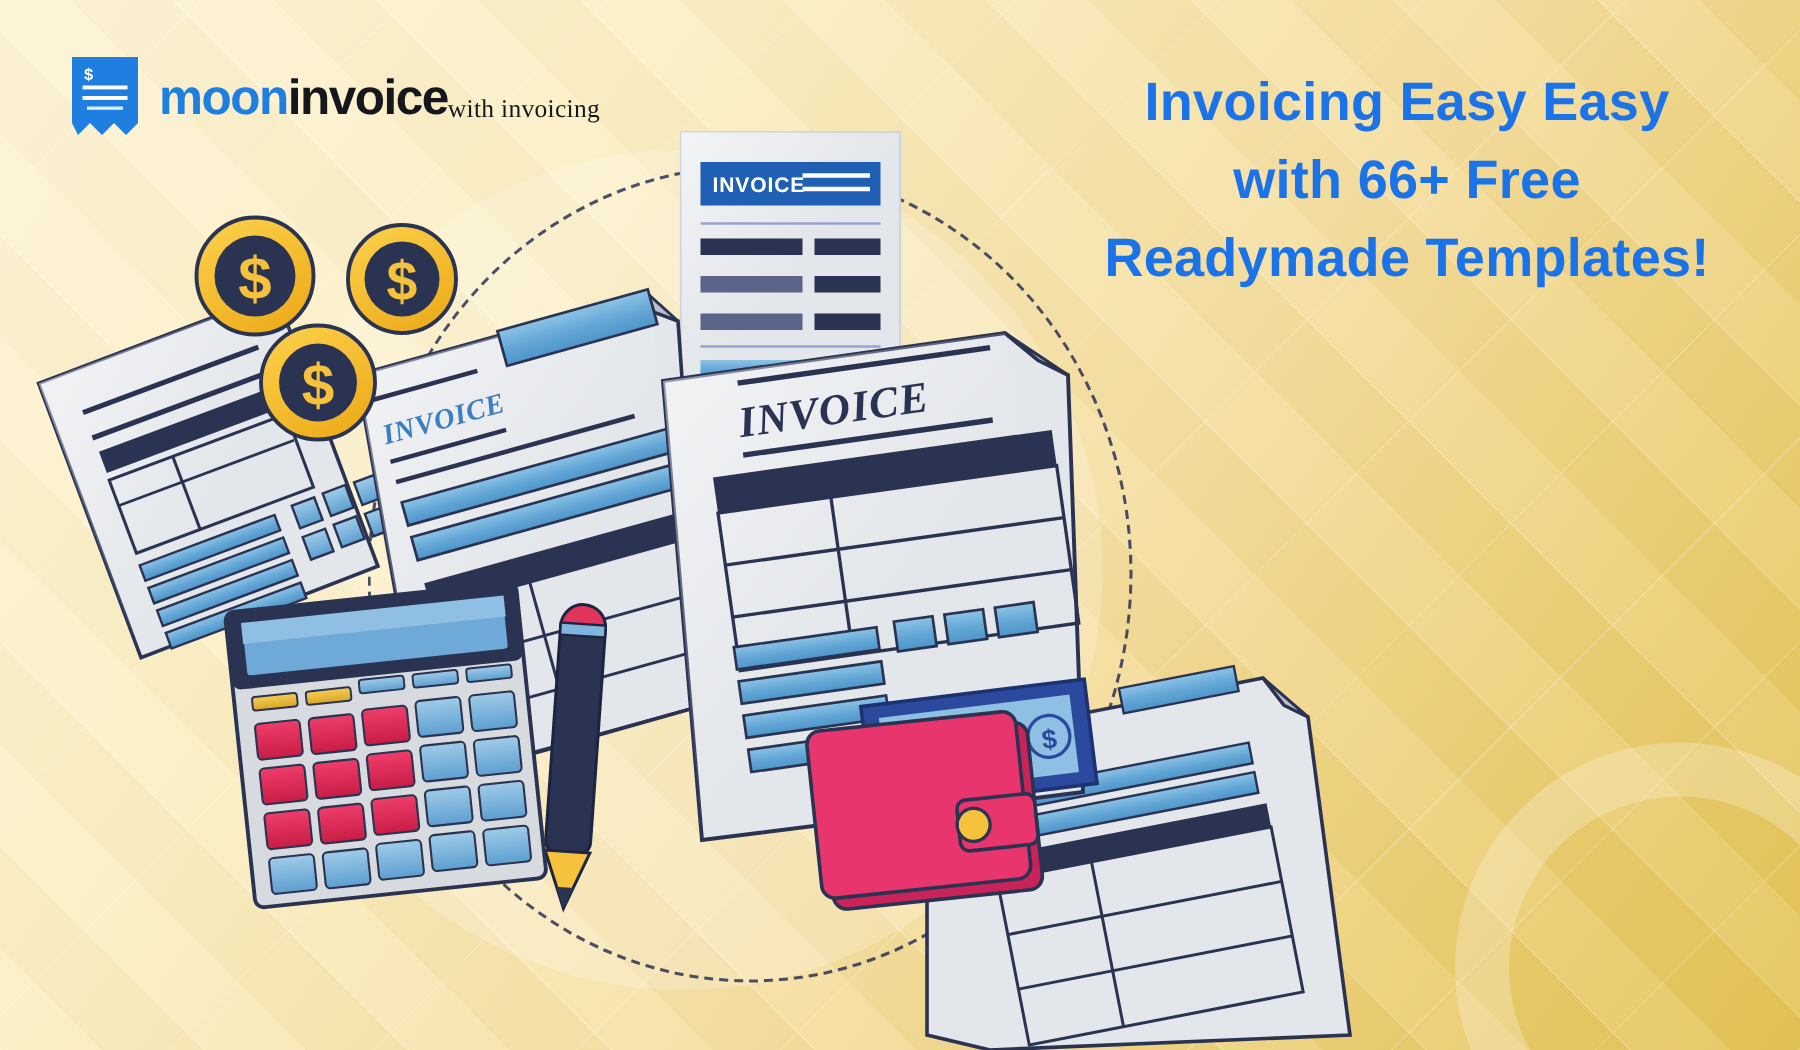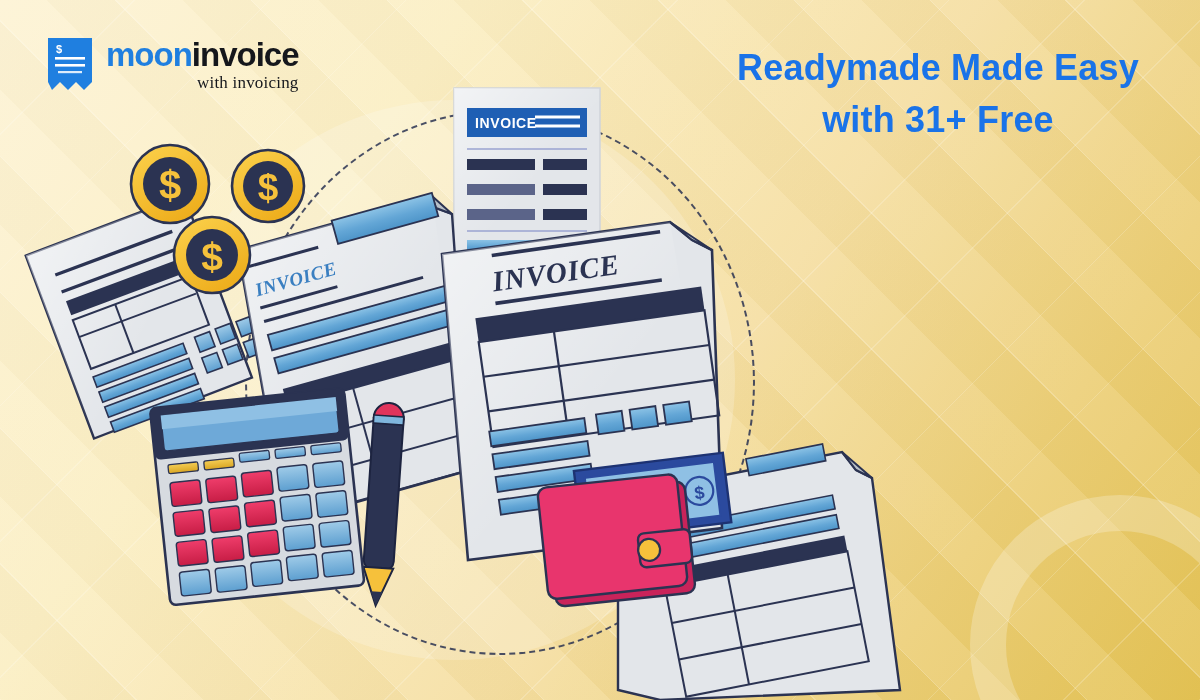--- a/index.html
+++ b/index.html
@@ -56,21 +56,21 @@
     font-weight: bold;
     font-size: 36px;
     line-height: 1.45;
     letter-spacing: .2px;
   }
   #headline .hl-line { display: block; white-space: nowrap; }
 
   
   #logo { position: absolute; left: 44px; top: 36px; display: flex; align-items: center; gap: 10px; }
   #logo-mark { width: 52px; height: 56px; }
-  #logo-words { display: flex; flex-direction: column; line-height: 1; }
+  #logo-words { display: flex; line-height: 1; }
   #logo-top { font-size: 33px; font-weight: 800; letter-spacing: -1px; }
   #logo-moon { color: #1f7fe0; }
   #logo-invoice { color: #15171c; }
   #logo-tag {
     align-self: flex-end;
     font-family: "Liberation Serif", serif;
     font-size: 17px; color: #15171c;
     margin-top: 3px; letter-spacing: .2px;
   }
 
@@ -324,17 +324,18 @@
     </svg>
     <div id="logo-words">
       <div id="logo-top">
         <span id="logo-moon">moon</span><span id="logo-invoice">invoice</span>
       </div>
       <div id="logo-tag">with invoicing</div>
     </div>
   </div>
 
   <div id="headline">
-    <span class="hl-line">Readymade Made Easy</span>
-    <span class="hl-line">with 31+ Free</span>
+    <span class="hl-line">Invoicing Easy Easy</span>
+    <span class="hl-line">with 66+ Free</span>
+    <span class="hl-line">Readymade Templates!</span>
   </div>
 
 </div>
 
 </body></html>

